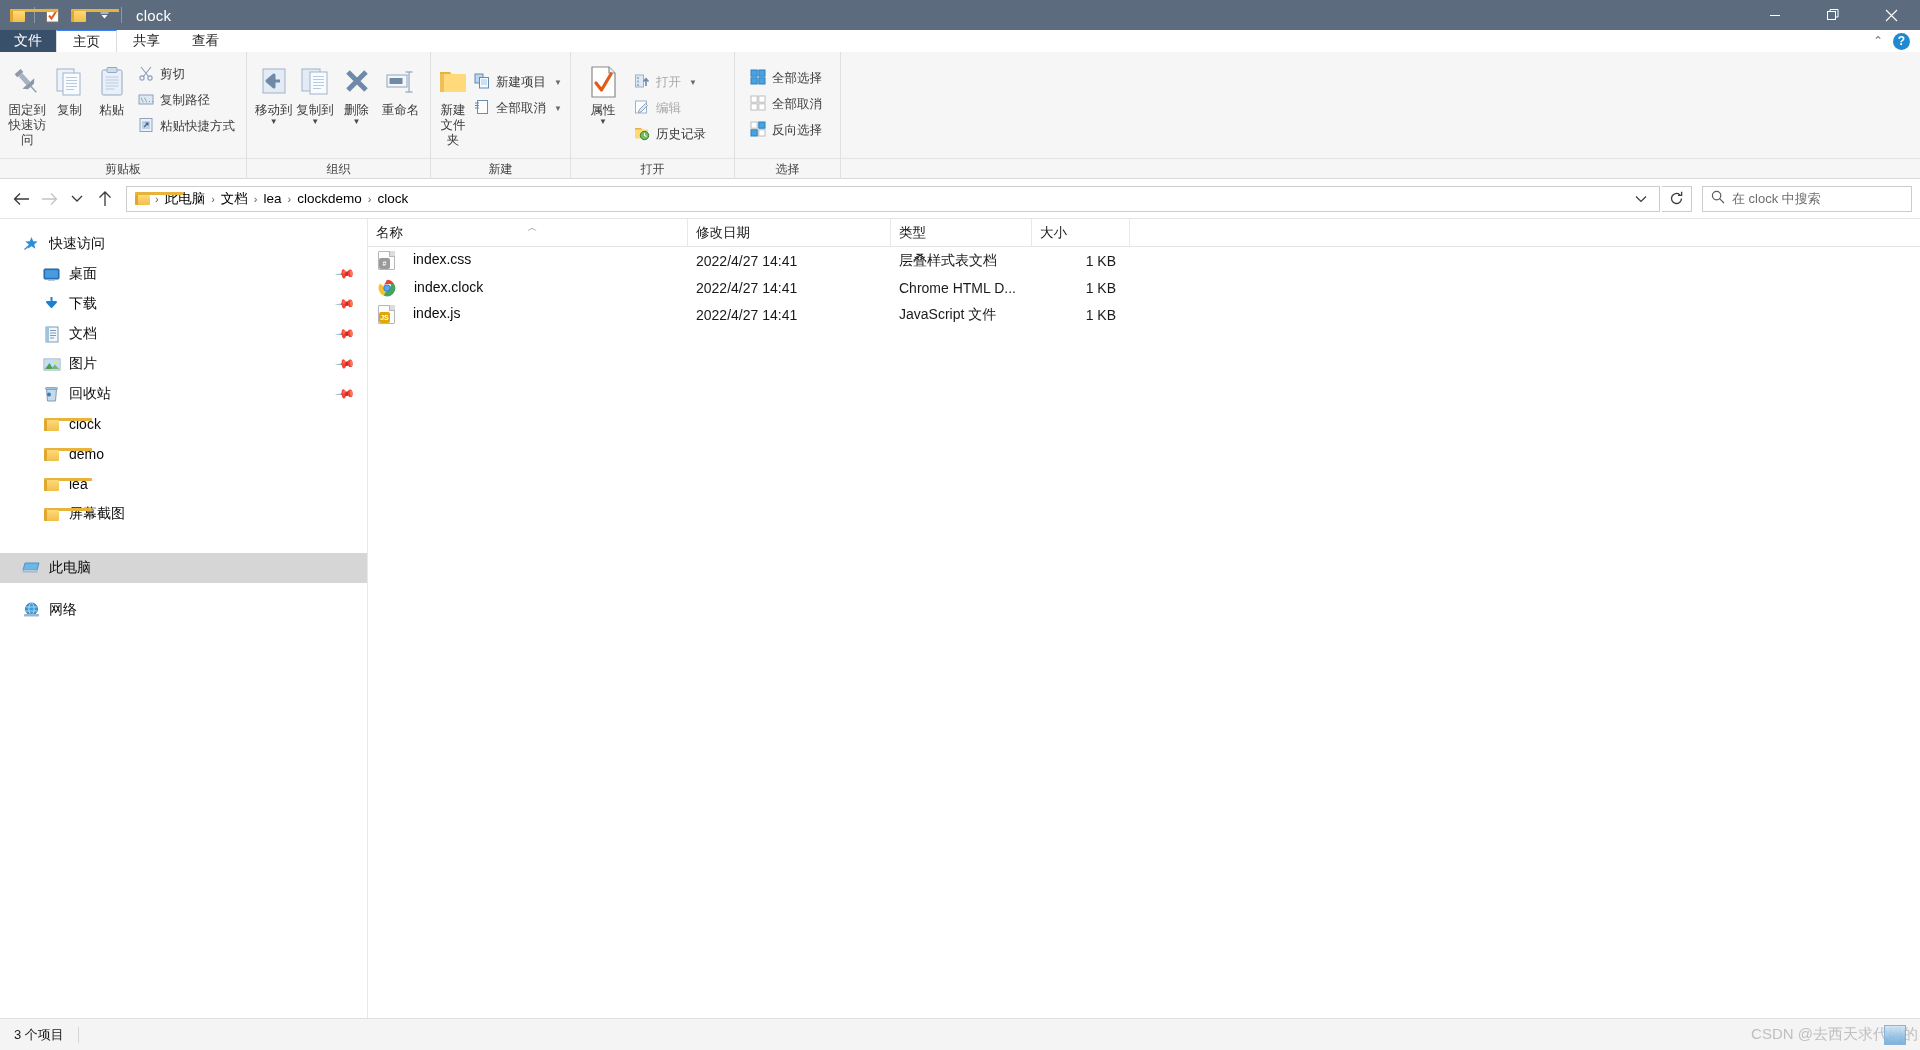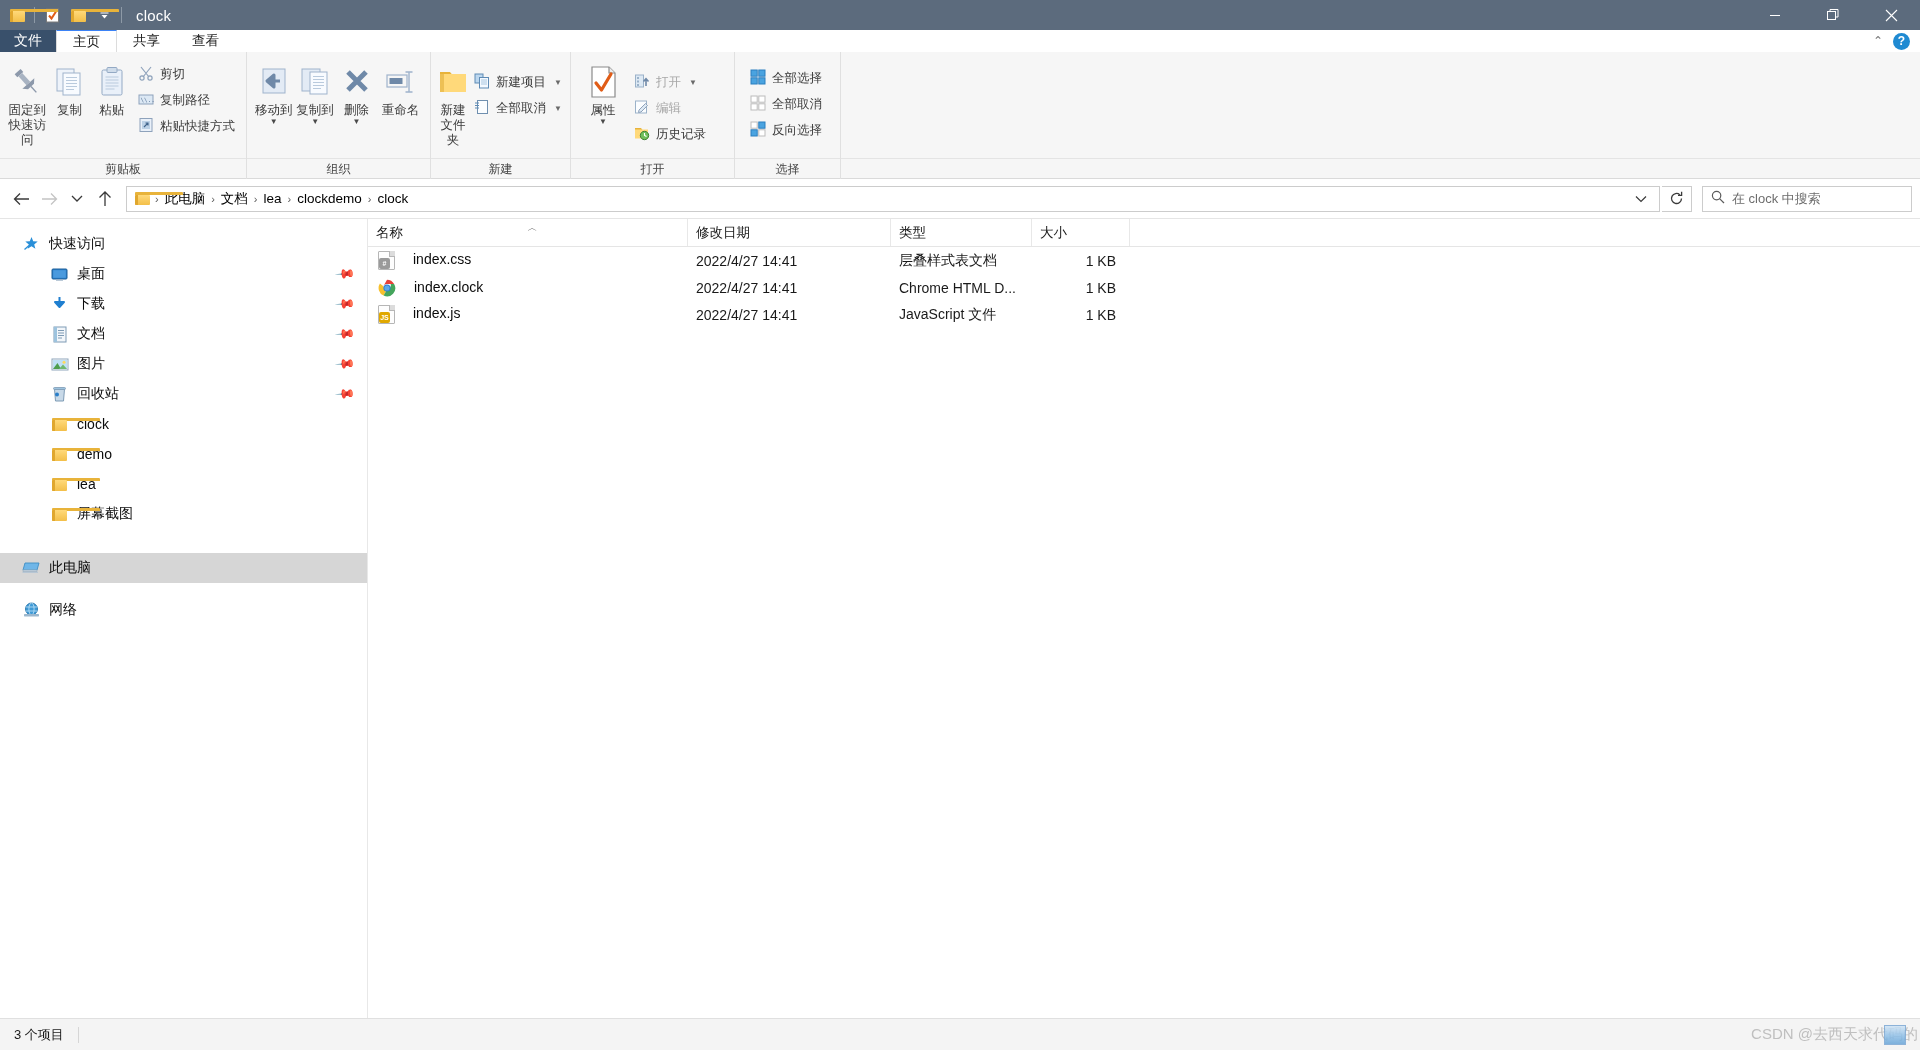--- a/index.html
+++ b/index.html
@@ -130,21 +130,21 @@
   
   .main { flex: 1; display: flex; min-height: 0; }
   .sidebar {
     width: 368px; background: #ffffff; border-right: 1px solid #e8e8e8;
     padding-top: 10px; overflow: hidden; flex: none;
   }
   .nav-item {
     height: 30px; display: flex; align-items: center; gap: 8px;
     padding-left: 22px; padding-right: 14px; font-size: 14px; color: #0b0b0b;
   }
-  .nav-item.child { padding-left: 42px; margin-left: 8px; }
+  .nav-item.child { padding-left: 42px; }
   .nav-item.sel { background: #d6d6d6; }
   .nav-ico { width: 19px; height: 17px; display: flex; align-items: center; justify-content: center; flex: none; }
   .nav-label { flex: 1; white-space: nowrap; overflow: hidden; }
   .pin { color: #9a9a9a; font-size: 13px; transform: rotate(40deg); }
   .nav-gap { height: 12px; }
 
   
   .filepane { flex: 1; display: flex; flex-direction: column; background: #fff; min-width: 0; }
   .colhead { height: 28px; display: flex; align-items: stretch; border-bottom: 1px solid #e5e5e5; position: relative; }
   .col {

